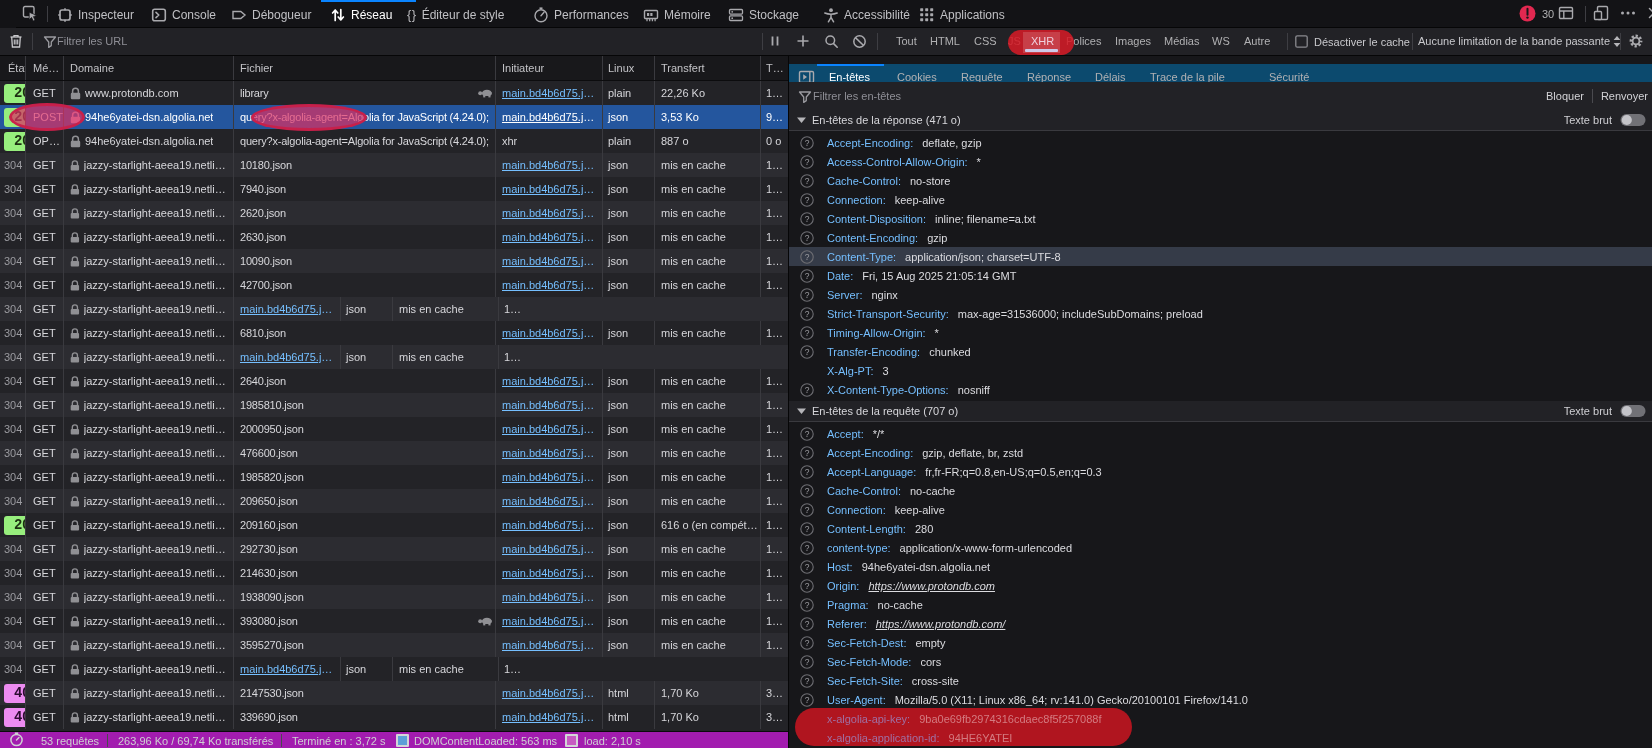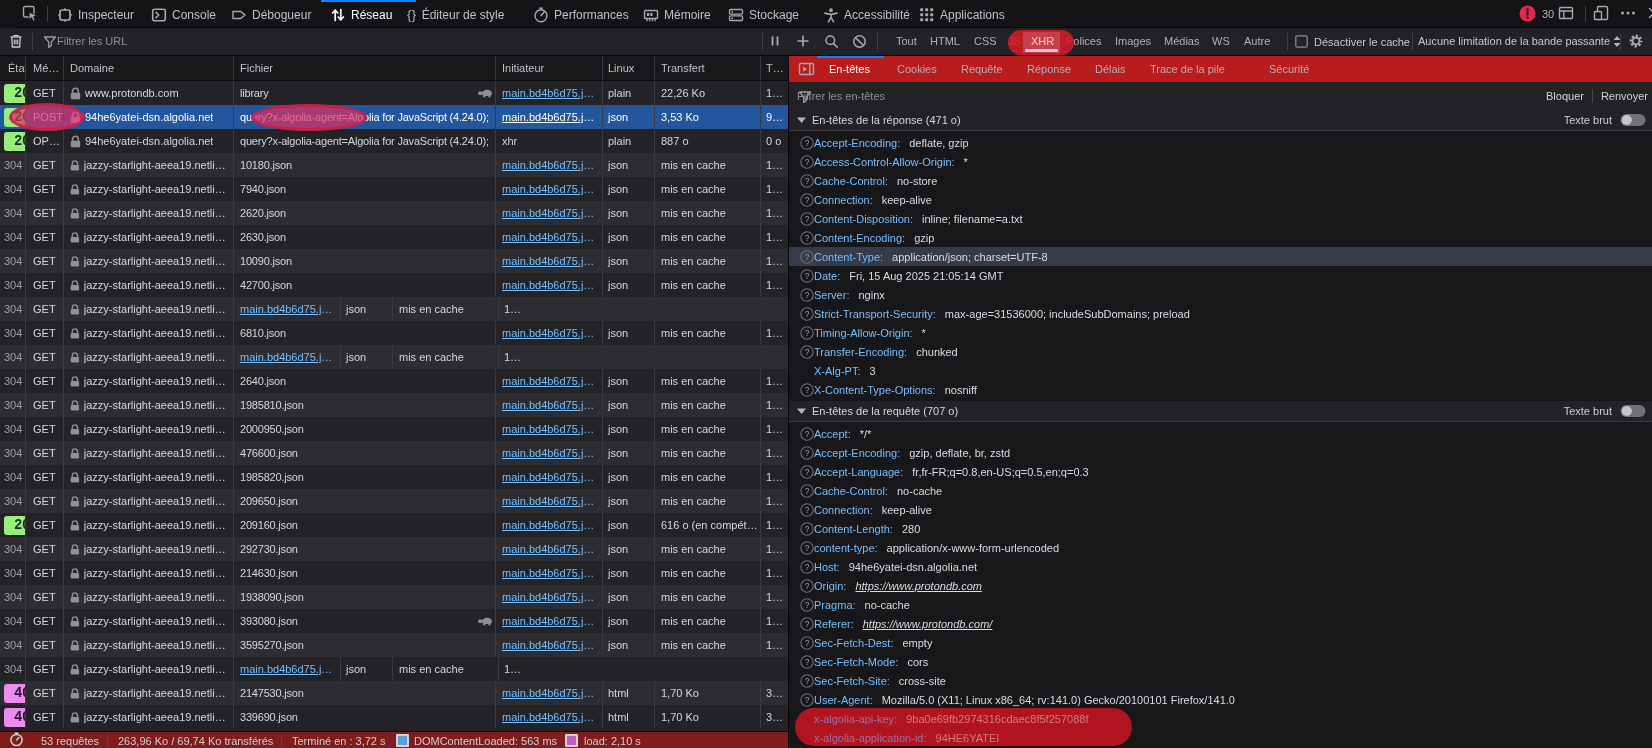--- a/index.html
+++ b/index.html
@@ -39,46 +39,46 @@
 .hh{color:#c3c3c7}
 .c0.hh{padding-left:8px}
 .dm,.fn{overflow:hidden;text-overflow:ellipsis;white-space:nowrap}
 .fn{flex:1 1 auto;letter-spacing:-0.2px}
 .turt{flex:none;margin-right:3px;display:flex;align-items:center}
 .lnk{color:#75bfff;text-decoration:underline;overflow:hidden;text-overflow:ellipsis;white-space:nowrap;display:block;width:100%}
 .st3{color:#9b9ba0}
 .bdg{display:inline-block;width:21px;text-align:center;border-radius:3px;font-size:14px;font-family:"Liberation Mono",monospace;font-weight:700;padding:1px 10px 2px;letter-spacing:-0.5px;margin-top:1px}
 .b2{background:#97ee7d;color:#1c2e11}
 .b4{background:#ec8bf0;color:#2c0c30}
-#statusbar{position:absolute;left:0;top:675px;width:788px;height:17px;background:#7f1d1d;border-top:1px solid #0a0a0c;
+#statusbar{position:absolute;left:0;top:675px;width:788px;height:17px;background:#a21caf;border-top:1px solid #0a0a0c;
   display:flex;align-items:center;font-size:11px;color:#cfcfd3}
 .ssep{position:absolute;width:1px;height:13px;background:#4a4a4f}
 .sq{position:absolute;width:9px;height:9px;border-radius:1px;top:2px;border:2px solid #d4d4d8}
 
 #rightpanel{position:absolute;left:789px;top:56px;width:863px;height:692px;background:#17171a}
-#rtabs{position:absolute;left:0;top:0;width:863px;height:26px;background:#b91c1c;border-bottom:6px solid #a16207}
+#rtabs{position:absolute;left:0;top:8px;width:863px;height:26px;background:#0c4a6e;border-bottom:6px solid #a16207}
 #rtabs .tbtn{left:9px !important}
 .rtab{position:absolute;top:0;height:26px;line-height:26px;color:#b1b1b3;font-size:11px}
 .rtab.sel{color:#fff}
 .rtab.sel::before{content:"";position:absolute;left:-12px;right:-14px;top:0;height:2px;background:#0a84ff}
 #rfilter{position:absolute;left:0;top:26px;width:863px;height:28px;background:#222226;border-bottom:1px solid #060607}
 #rfilter .ph{top:8px}
 .rbtns{position:absolute;right:4px;top:0;height:28px;display:flex;align-items:center;gap:8px;color:#d2d2d6}
 .vsep2{width:1px;height:14px;background:#4a4a4f;display:inline-block}
 #rflow{position:absolute;left:0;top:54px;width:863px}
 .rsec{position:relative;height:20px;background:#222226;border-bottom:1px solid #3a3a3f;display:flex;align-items:center;
   padding-left:8px;color:#d7d7db}
 .rsec.resp{margin-bottom:2px}
 .rsec.req{margin-top:2px;margin-bottom:2px}
 .tbrut{margin-left:auto;color:#cfcfd3}
 .tgl{margin:0 6px 0 8px;display:flex;align-items:center}
 .hrow{height:19px;display:flex;align-items:center;position:relative;z-index:6}
 .hrow.hl{background:#353b48}
 .qm{width:14px;margin-left:11px;flex:none;display:flex;align-items:center}
-.hn{color:#75bfff;white-space:pre}
+.hn{color:#75bfff;margin-left:13px;white-space:pre}
 .hv{color:#dcdce0;margin-left:9px;white-space:pre}
 .hv.lk{font-style:italic;text-decoration:underline}
 .blobrow .hn{color:#a06fa2}
 .blobrow .hv{color:#d47a80}
 #blob{position:absolute;left:6px;top:652px;width:337px;height:38px;background:#b0151f;border-radius:19px;z-index:5}
 
 .cap{position:absolute;background:rgba(216,48,100,0.72);border:3.5px solid rgba(201,32,74,0.95);z-index:20;box-sizing:border-box}
 #xhrcap{position:absolute;left:1008px;top:30px;width:66px;height:25px;border-radius:12.5px;background:rgba(213,26,38,0.87);z-index:15}
 #xhrcap::before{content:"";position:absolute;left:15px;right:14px;top:2px;bottom:2px;background:rgba(255,255,255,0.16)}
 #xhrcap::after{content:"";position:absolute;left:17px;right:16px;bottom:3.5px;height:3px;background:#cfc9e8;border-radius:1px;z-index:2}
@@ -917,21 +917,21 @@
       <div class="rtab" style="left:172px">Requête</div>
       <div class="rtab" style="left:238px">Réponse</div>
       <div class="rtab" style="left:306px">Délais</div>
       <div class="rtab" style="left:361px">Trace de la pile</div>
       <div class="rtab" style="left:480px">Sécurité</div>
     </div>
     <div id="rfilter">
       <div style="position:absolute;left:9px;top:8px"><svg width="14" height="14" viewBox="0 0 14 14" style="">
           <path d="M1.5 2h11L8.3 7v3.6l-2.6 1.8V7z" fill="none" stroke="#9b9ba0" stroke-width="1.3" stroke-linejoin="round"></path>
         </svg></div>
-      <div class="ph" style="left:8px">Filtrer les en-têtes</div>
+      <div class="ph" style="left:24px">Filtrer les en-têtes</div>
       <div class="rbtns">
         <span>Bloquer</span>
         <span class="vsep2"></span>
         <span>Renvoyer</span>
       </div>
     </div>
     <div id="blob"></div>
     <div id="rflow">
       <div class="rsec resp">
         <svg width="9" height="6" viewBox="0 0 9 6" style="margin-right:6px">

